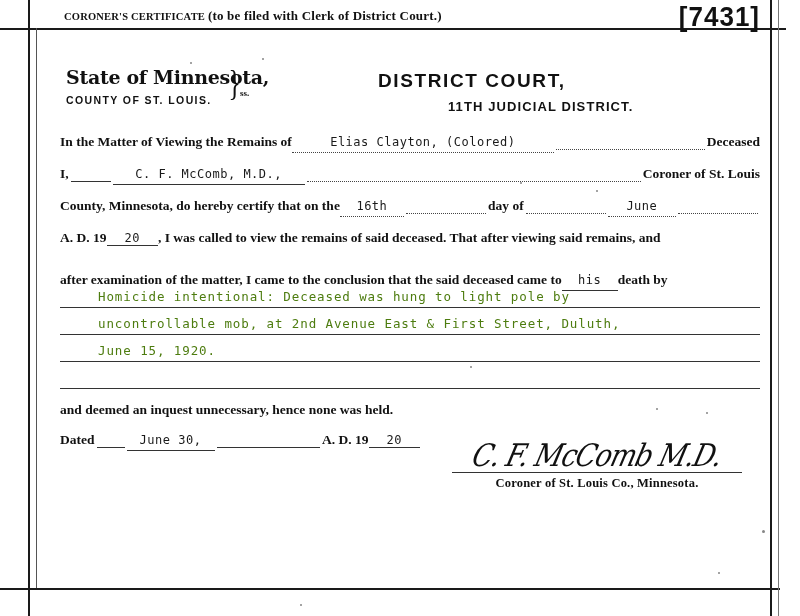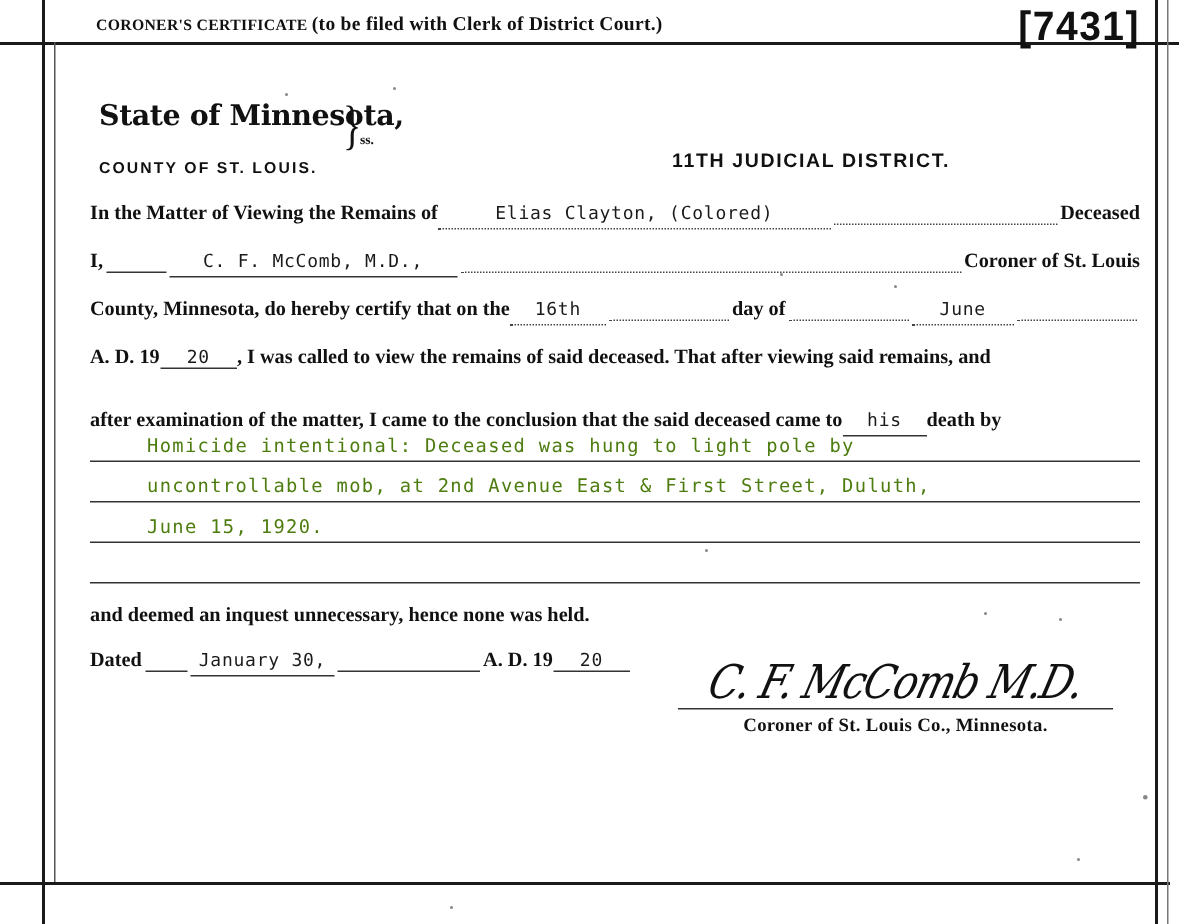--- a/index.html
+++ b/index.html
@@ -48,21 +48,21 @@
   .state-block{position:absolute;left:66px;top:68px;}
   .state-name{
     font-family:"DejaVu Serif", serif;
     font-weight:bold;font-size:19px;letter-spacing:-0.3px;
     line-height:1;
     font-style:normal;
   }
   .county-name{
     font-family:"Liberation Sans", sans-serif;
     font-weight:bold;font-size:10.5px;letter-spacing:1.4px;
-    margin-top:19px;
+    margin-top:7px;
   }
   .brace{
     position:absolute;left:226px;top:66px;
     font-size:36px;line-height:34px;
     font-family:"Liberation Serif", serif;
     transform:scaleX(.7);
   }
   .ss{position:absolute;left:240px;top:88px;font-size:9px;font-weight:bold;}
 
   .court-title{
@@ -168,20 +168,21 @@
   </div>
   <div class="file-number">[7431]</div>
 
   <div class="state-block">
     <div class="state-name">State of Minnesota,</div>
     <div class="county-name">COUNTY OF ST. LOUIS.</div>
   </div>
   <div class="brace">}</div>
   <div class="ss">ss.</div>
 
+  <div class="court-title">DISTRICT COURT,</div>
   <div class="court-sub">11TH JUDICIAL DISTRICT.</div>
 
   <div class="row" style="top:134px;">
     <span class="txt">In the Matter of Viewing the Remains of</span>
     <span class="slot" style="min-width:250px;">
       <span class="typed">Elias Clayton, (Colored)</span>
     </span>
     <span class="fill"></span>
     <span class="txt">Deceased</span>
   </div>
@@ -239,21 +240,21 @@
   <div class="stmt" style="top:388px;border-bottom:none;">
     <span class="typed-line"></span>
   </div>
 
   <div class="closing">and deemed an inquest unnecessary, hence none was held.</div>
 
   <div class="row dated-row">
     <span class="txt">Dated</span>
     <span class="fill solid" style="flex:0 0 28px;"></span>
     <span class="slot" style="min-width:76px;border-bottom:1px solid #333;">
-      <span class="typed">January 30,</span>
+      <span class="typed">June 30,</span>
     </span>
     <span class="fill solid"></span>
     <span class="txt">A. D. 19</span>
     <span class="typed u">20</span>
   </div>
 
   <div class="sig-block">
     <div class="signature">C. F. McComb M.D.</div>
     <div class="sig-rule"></div>
     <div class="sig-caption">Coroner of St. Louis Co., Minnesota.</div>

